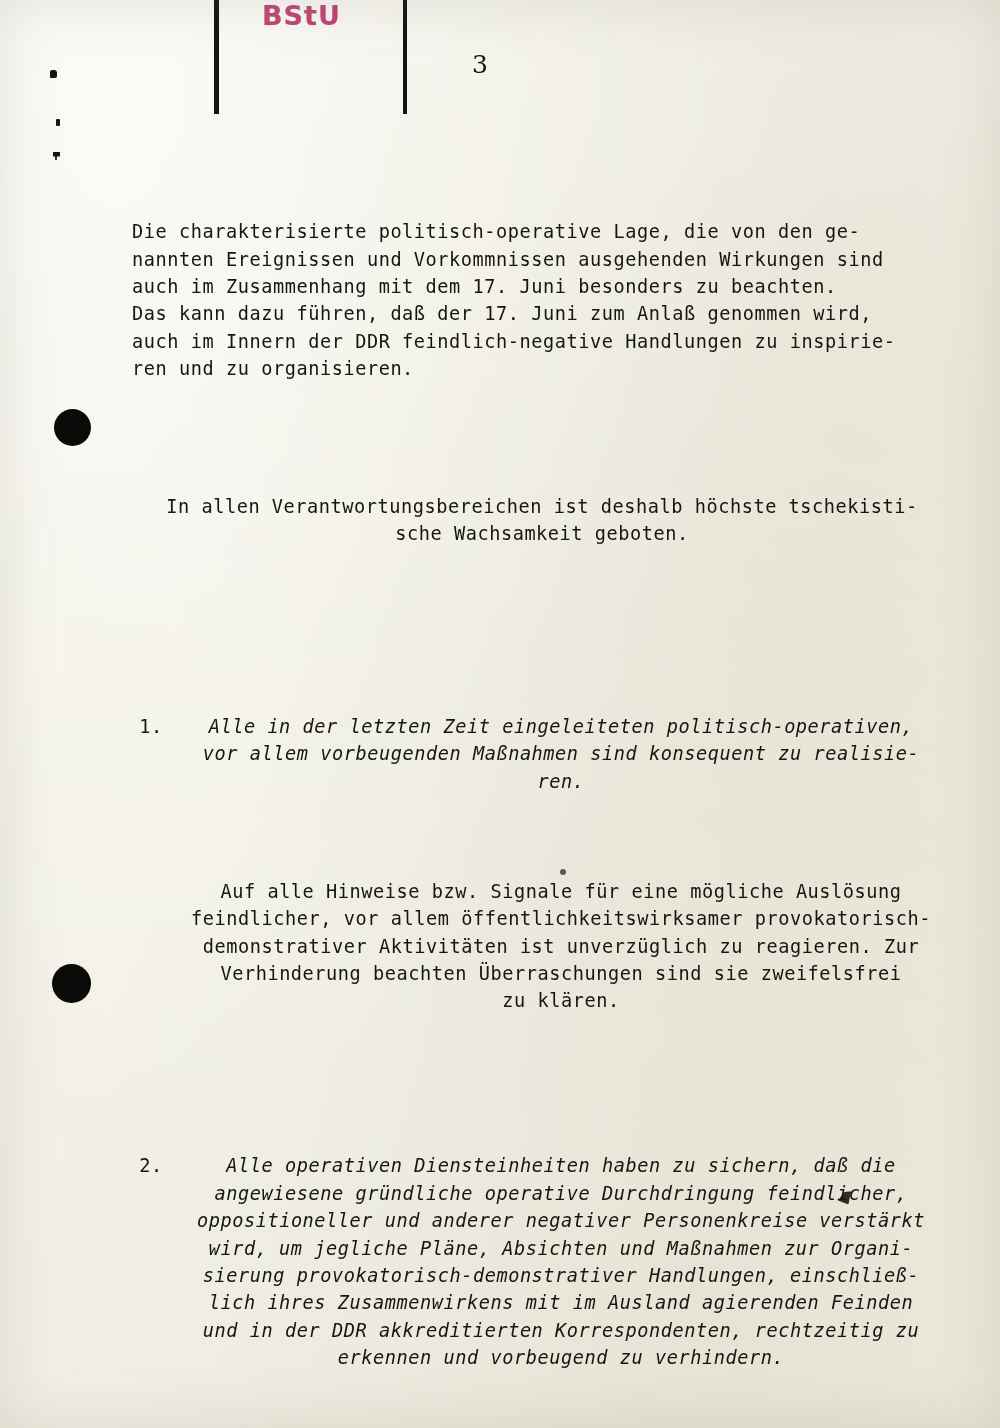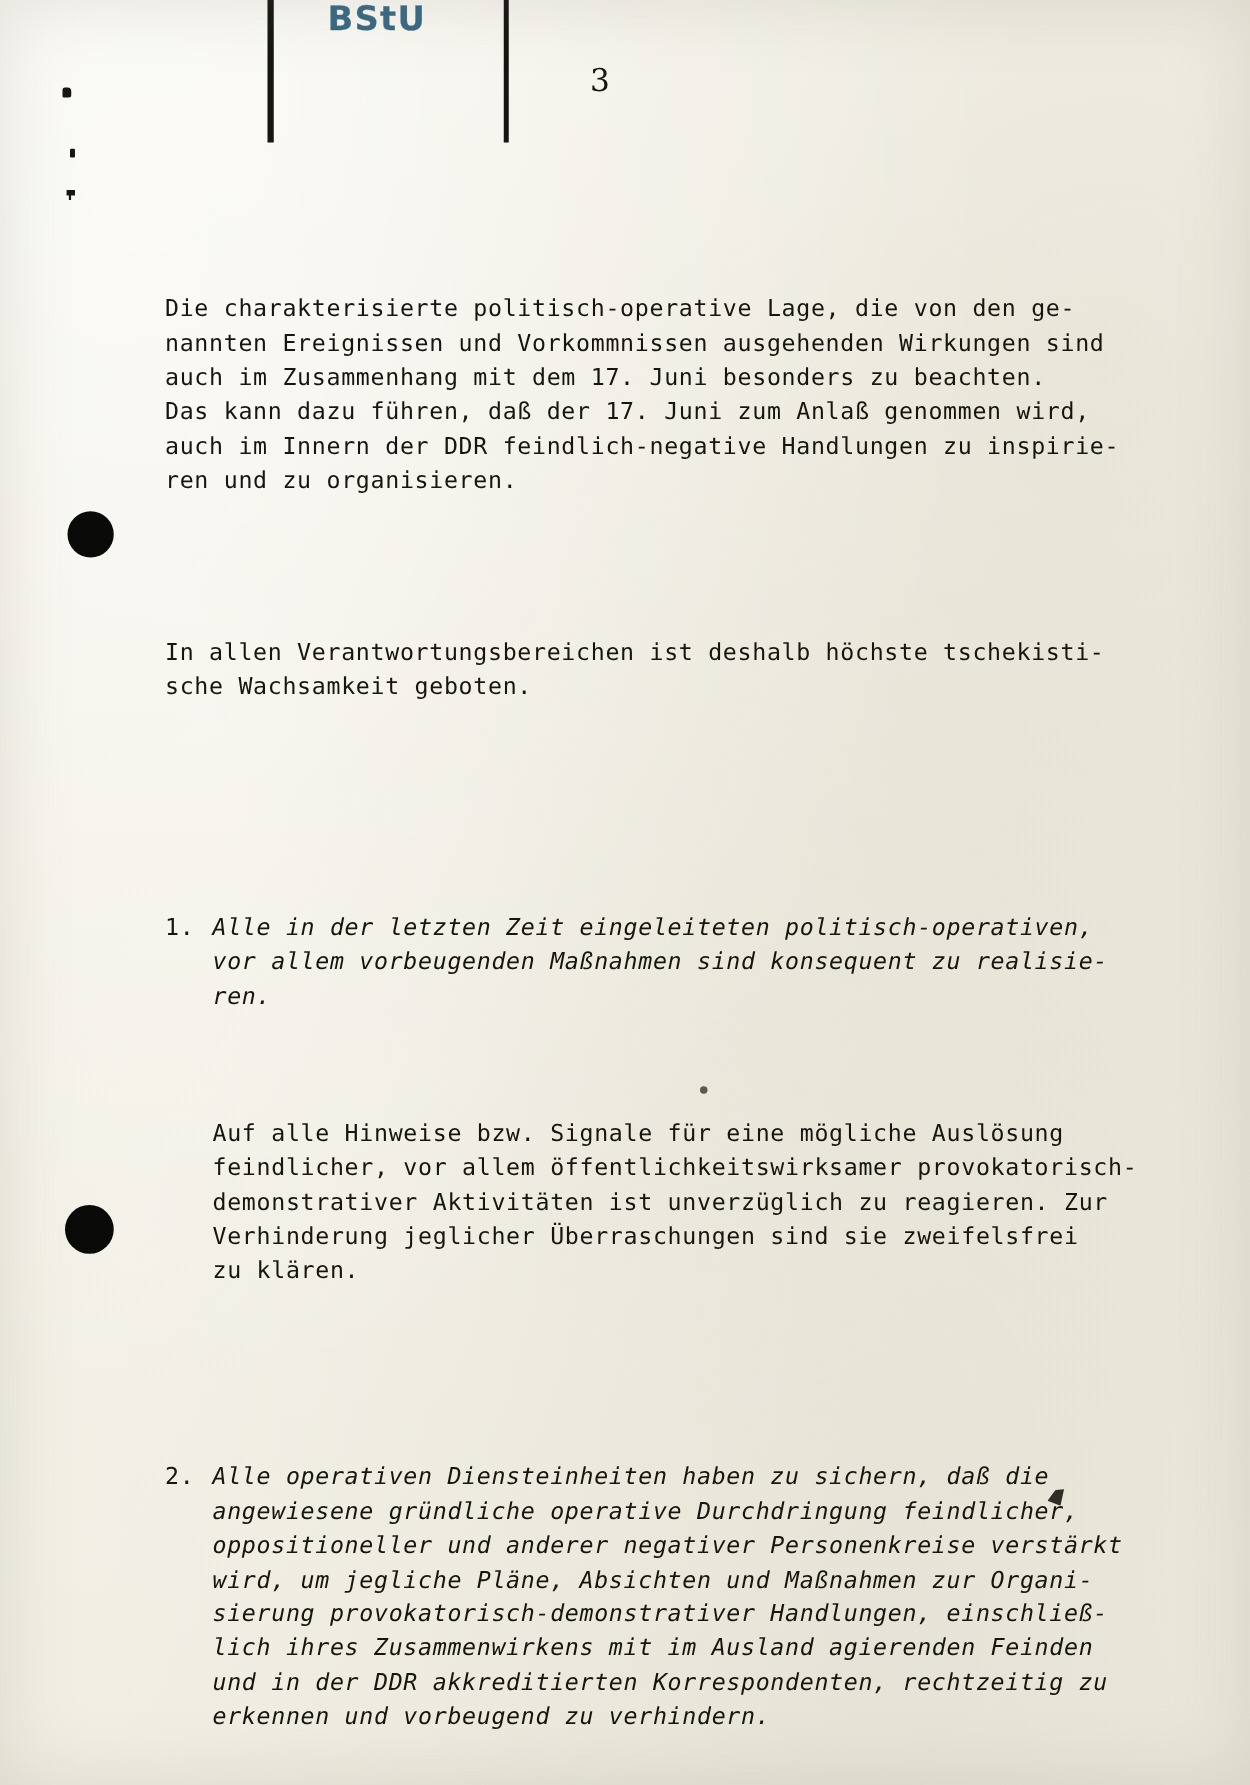--- a/index.html
+++ b/index.html
@@ -53,21 +53,21 @@
     box-sizing: border-box;
   }
   .stamp-bstu {
     position: absolute;
     left: 262px;
     top: 0px;
     font-family: "DejaVu Sans", "Liberation Sans", sans-serif;
     font-size: 27px;
     font-weight: 700;
     letter-spacing: 1px;
-    color: #0c4a6e;
+    color: #be185d;
     opacity: 0.82;
     -webkit-text-stroke: 0.2px #555;
   }
   .stamp-number {
     position: absolute;
     left: 248px;
     top: 46px;
     font-family: "DejaVu Sans Mono", "Liberation Mono", monospace;
     font-size: 33px;
     font-weight: 700;
@@ -113,24 +113,24 @@
     left: 132px;
     top: 136px;
     width: 820px;
     font-size: 18.6px;
     line-height: 27.4px;
     letter-spacing: 0.55px;
     white-space: pre-wrap;
     color: #16160f;
   }
   .para {
-    margin: 16px 0 0 0;
+    margin: 0 0 0 0;
     white-space: pre-wrap;
   }
-  .para.gap-md { margin-top: 28px; }
+  .para.gap-md { margin-top: 28px; text-align: center; }
   .indent {
     padding-left: 38px;
   }
   .numbered {
     display: flex;
     align-items: flex-start;
   }
   .num-label {
     width: 38px;
     flex: 0 0 38px;
@@ -205,21 +205,21 @@
     
     <div class="para gap-md numbered">
       <span class="num-label">1.</span>
       <span class="num-text">Alle in der letzten Zeit eingeleiteten politisch-operativen,
 vor allem vorbeugenden Maßnahmen sind konsequent zu realisie-
 ren.</span>
     </div>
     <p class="para gap-md indent">Auf alle Hinweise bzw. Signale für eine mögliche Auslösung
 feindlicher, vor allem öffentlichkeitswirksamer provokatorisch-
 demonstrativer Aktivitäten ist unverzüglich zu reagieren. Zur
-Verhinderung jeglicher Überraschungen sind sie zweifelsfrei
+Verhinderung beachten Überraschungen sind sie zweifelsfrei
 zu klären.</p>
 
     
     <div class="para gap-md numbered">
       <span class="num-label">2.</span>
       <span class="num-text">Alle operativen Diensteinheiten haben zu sichern, daß die
 angewiesene gründliche operative Durchdringung feindlicher,
 oppositioneller und anderer negativer Personenkreise verstärkt
 wird, um jegliche Pläne, Absichten und Maßnahmen zur Organi-
 sierung provokatorisch-demonstrativer Handlungen, einschließ-

